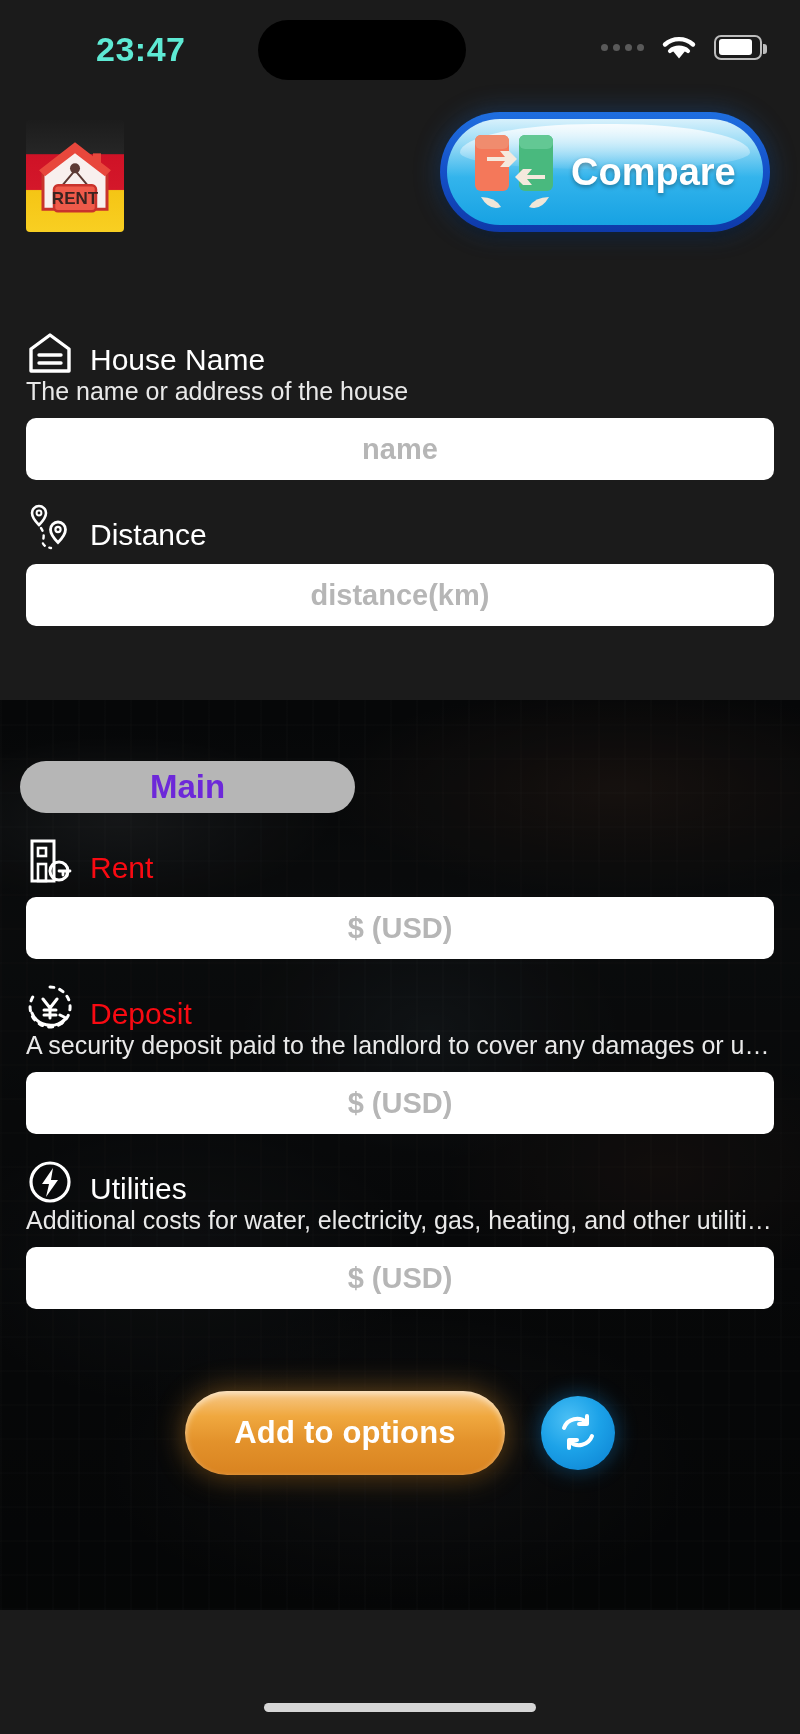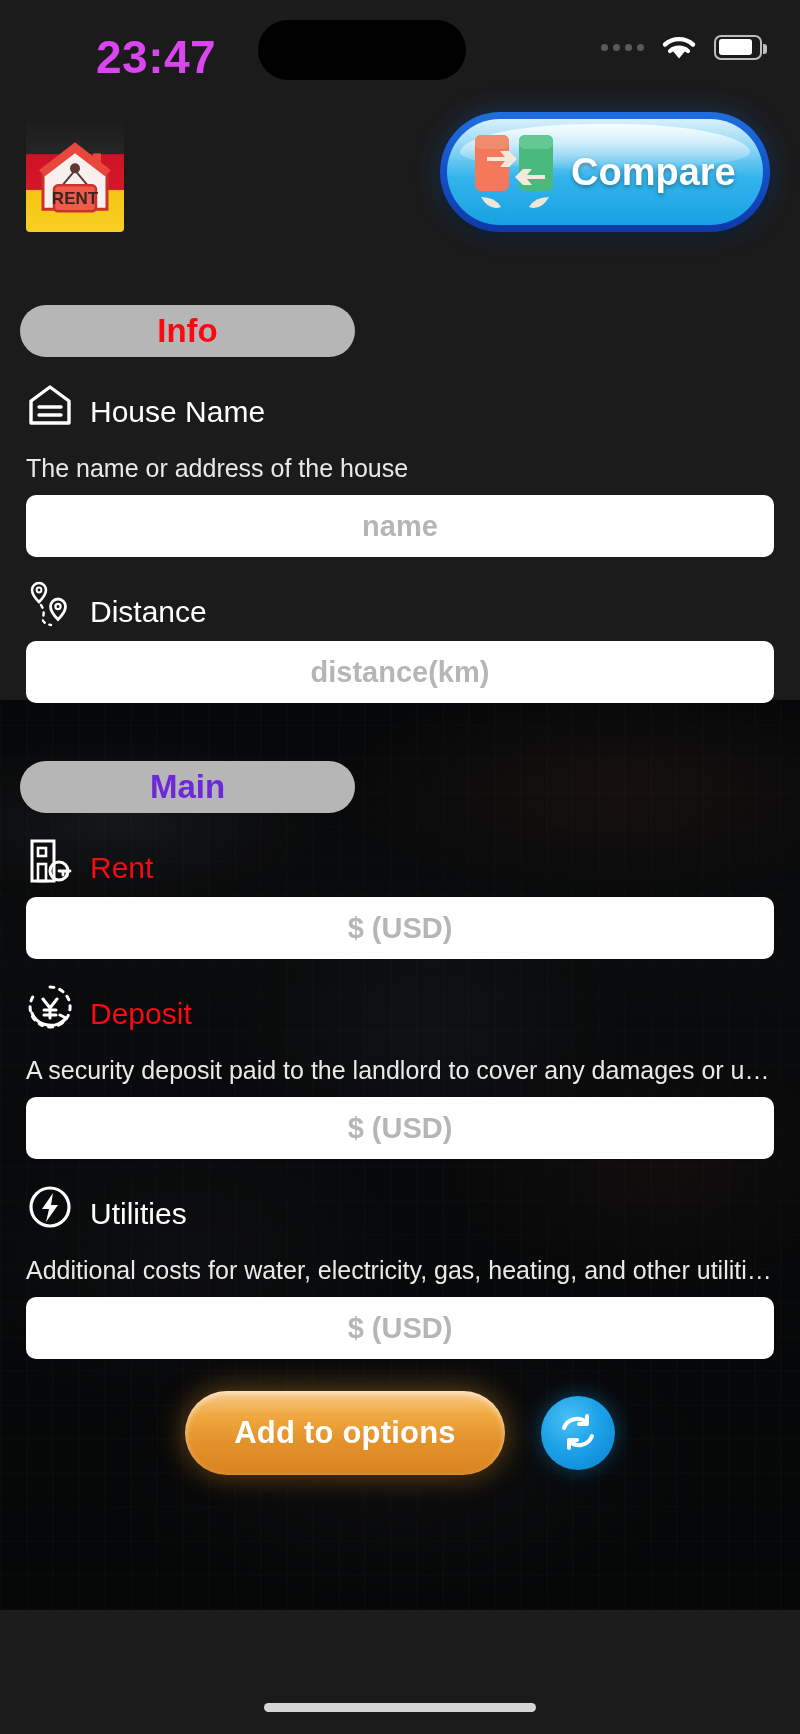--- a/index.html
+++ b/index.html
@@ -38,21 +38,21 @@
     position:absolute; left:0; top:700px; width:800px; height:910px;
     background:rgba(0,0,0,.52);
   }
 
   
   .statusbar {
     position:absolute; left:0; top:0; width:800px; height:100px; z-index:20;
   }
   .status-time {
     position:absolute; left:96px; top:30px;
-    color:#d946ef; font-size:46px; font-weight:600; letter-spacing:.5px;
+    color:#5eead4; font-size:34px; font-weight:600; letter-spacing:.5px;
   }
   .dynamic-island {
     position:absolute; left:258px; top:20px; width:208px; height:60px;
     background:#000; border-radius:32px;
   }
   .status-right { position:absolute; right:38px; top:32px; display:flex; align-items:center; gap:14px; }
   .sig-dots { display:flex; gap:5px; align-items:center; }
   .sig-dots i { width:7px; height:7px; border-radius:50%; background:#5a5a5a; display:block; }
   .wifi-ic svg { display:block; }
   .batt {
@@ -107,21 +107,21 @@
   .pill.main { color:#6d28d9; }
   .sec-info { position:absolute; left:0; top:305px; width:800px; }
   .sec-main { position:absolute; left:0; top:761px; width:800px; }
 
   .field { margin-top:26px; padding:0 26px; }
   .field-head { display:flex; align-items:flex-end; gap:16px; height:46px; }
   .field-ic { width:48px; height:48px; flex:0 0 auto; display:flex; align-items:center; justify-content:center; }
   .field-title { font-size:30px; color:#ffffff; font-weight:400; }
   .field-title.accent { color:#f80a12; }
   .field-desc {
-    margin-top:25px; font-size:25px; color:#e9e9e9; font-weight:400;
+    margin-top:0; font-size:25px; color:#e9e9e9; font-weight:400;
     white-space:nowrap; overflow:hidden; text-overflow:ellipsis;
   }
   .field-input {
     margin-top:12px; width:100%; height:62px; border-radius:10px;
     background:#fff; border:none;
     font-family:"Liberation Sans", sans-serif;
     font-size:29px; color:#111; text-align:center;font-weight:bold;
   }
   .field-input::placeholder { color:#b6b6b6; }
 
@@ -207,21 +207,20 @@
           <path d="M78 48 h-18 l5 -6 h-9 l-8 8 8 8 h9 l-5 -6 h18 z" fill="#f5e9dd"></path>
           <path d="M14 70 q14 0 20 10 q-12 4 -20 -10 z" fill="#f0e6d8"></path>
           <path d="M82 70 q-14 0 -20 10 q12 4 20 -10 z" fill="#f0e6d8"></path>
         </svg>
       </span>
       <span class="compare-label">Compare</span>
     </div>
   </div>
 
   <div class="sec-info">
-    <div class="pill info">Info</div>
 
     <div class="field">
       <div class="field-head">
         <span class="field-ic">
           <svg width="48" height="46" viewBox="0 0 48 46">
             <path d="M24 5 L43 19 L43 41 L5 41 L5 19 Z" fill="none" stroke="#fff" stroke-width="3.4" stroke-linejoin="round"></path>
             <path d="M13 25 h22 M13 33 h22" stroke="#fff" stroke-width="3.4" stroke-linecap="round"></path>
           </svg>
         </span>
         <span class="field-title">House Name</span>

